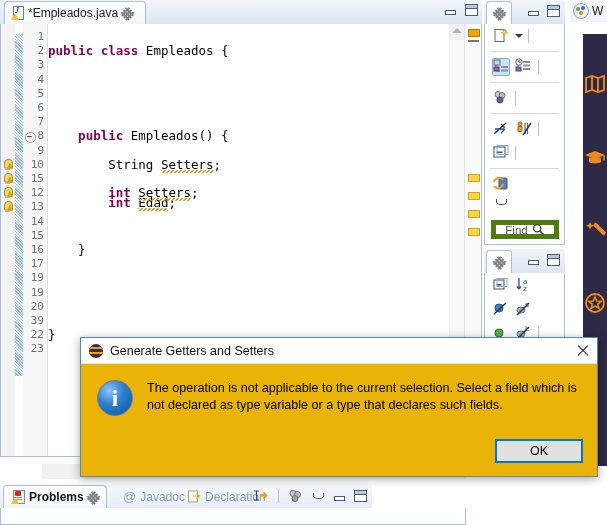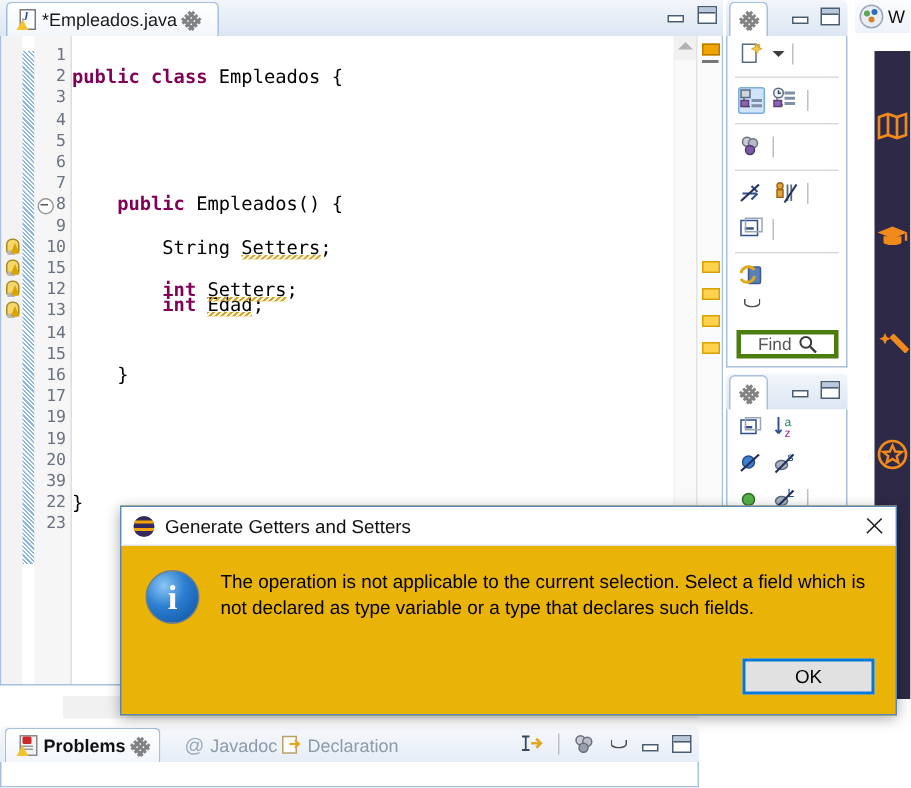--- a/index.html
+++ b/index.html
@@ -78,40 +78,40 @@
   #rpanel-bot{position:absolute;left:484px;top:249px;width:81px;height:105px;}
   #rpanel-bot .vtabbar{position:absolute;left:0;top:0;width:81px;height:24px;background:linear-gradient(to bottom,#f3f6fa,#dce6f3);border-radius:4px 4px 0 0;}
   #rpanel-bot .vtab{position:absolute;left:2px;top:1px;width:24px;height:23px;background:#fff;border:1px solid #a8c0dc;border-bottom:none;border-radius:4px 4px 0 0;display:flex;align-items:center;justify-content:center;}
   #rpanel-bot .vbody{position:absolute;left:0;top:24px;width:81px;height:81px;background:#fff;border:1px solid #a8c0dc;border-top:none;box-sizing:border-box;}
   .vctrl{position:absolute;right:5px;top:5px;display:flex;gap:8px;align-items:center;}
   .tsep{height:1px;background:#d9d9d9;margin:3px 5px;}
   .trow{display:flex;align-items:center;gap:5px;padding:3px 0 3px 7px;}
   .tbtn{width:18px;height:18px;position:relative;}
   .tbtn.sel{background:#cde4fb;border:1px solid #7aaede;border-radius:2px;box-sizing:border-box;}
   .vsep{width:1px;height:14px;background:#bfbfbf;}
-  #findbox{position:absolute;left:6px;bottom:5px;width:68px;height:19px;border:3px solid #4d7c0f;background:#fff;
+  #findbox{position:absolute;left:6px;bottom:5px;width:68px;height:19px;border:5px solid #4d7c0f;background:#fff;
      display:flex;align-items:center;justify-content:center;gap:4px;box-sizing:border-box;}
   #findbox span{font-size:11.5px;color:#555;}
   .caretdown{width:0;height:0;border-left:4px solid transparent;border-right:4px solid transparent;border-top:4px solid #3b3b3b;}
   .hollowcaret{width:11px;height:6px;border:1.5px solid #4a4a4a;border-top:none;border-radius:0 0 50% 50%;box-sizing:border-box;}
 
   
   #darkbar{position:absolute;left:583px;top:34px;width:24px;height:432px;background:#2e2946;}
   #darkbar .dicon{position:absolute;left:0;width:24px;text-align:center;color:#f08a1d;font-size:17px;line-height:17px;}
   #wkbtab{position:absolute;left:570px;top:0;width:37px;height:22px;display:flex;align-items:center;gap:3px;padding-left:3px;box-sizing:border-box;
      background:linear-gradient(to bottom,#fbfcfe,#eef3fa);}
   .ecircle{width:14px;height:14px;border-radius:50%;background:#e9edf4;border:1px solid #9aa6b8;position:relative;flex:none;}
   .ecircle i{position:absolute;width:4px;height:4px;border-radius:50%;}
   .ecircle .d1{background:#5aa84f;left:2px;top:3px;}
   .ecircle .d2{background:#2f6fba;left:7px;top:2px;}
   .ecircle .d3{background:#d1852a;left:5px;top:7px;}
 
   
   #bottom-part{position:absolute;left:0;top:484px;width:466px;height:41px;}
-  #bottom-tabbar{position:absolute;left:0;top:0;width:466px;height:24px;
+  #bottom-tabbar{position:absolute;left:0;top:0;width:372px;height:24px;
      background:linear-gradient(to bottom,#f7f9fc,#e6edf7);border-radius:4px 4px 0 0;text-decoration:underline;}
   .btab{position:absolute;top:1px;height:23px;display:flex;align-items:center;gap:4px;padding:0 7px;box-sizing:border-box;font-size:12px;}
   #btab-problems{left:3px;background:linear-gradient(to bottom,#ffffff,#f2f6fb);border:1px solid #a8c0dc;border-bottom:none;border-radius:4px 4px 0 0;color:#111;font-weight:bold;}
   #btab-javadoc{left:116px;color:#8c9aa9;}
   #btab-declaration{left:180px;color:#8c9aa9;}
   #bottom-ctrl{position:absolute;right:5px;top:5px;display:flex;gap:9px;align-items:center;}
   #bottom-body{position:absolute;left:0;top:24px;width:466px;height:17px;background:#fff;border:1px solid #a8c0dc;border-top:none;box-sizing:border-box;
      font-size:11.5px;color:#222;padding:1px 4px;overflow:hidden;}
   .probicon{width:14px;height:14px;position:relative;flex:none;}
   .probicon .sheet{position:absolute;left:2px;top:0;width:10px;height:12px;background:#f2f2f2;border:1px solid #8a8a8a;}

